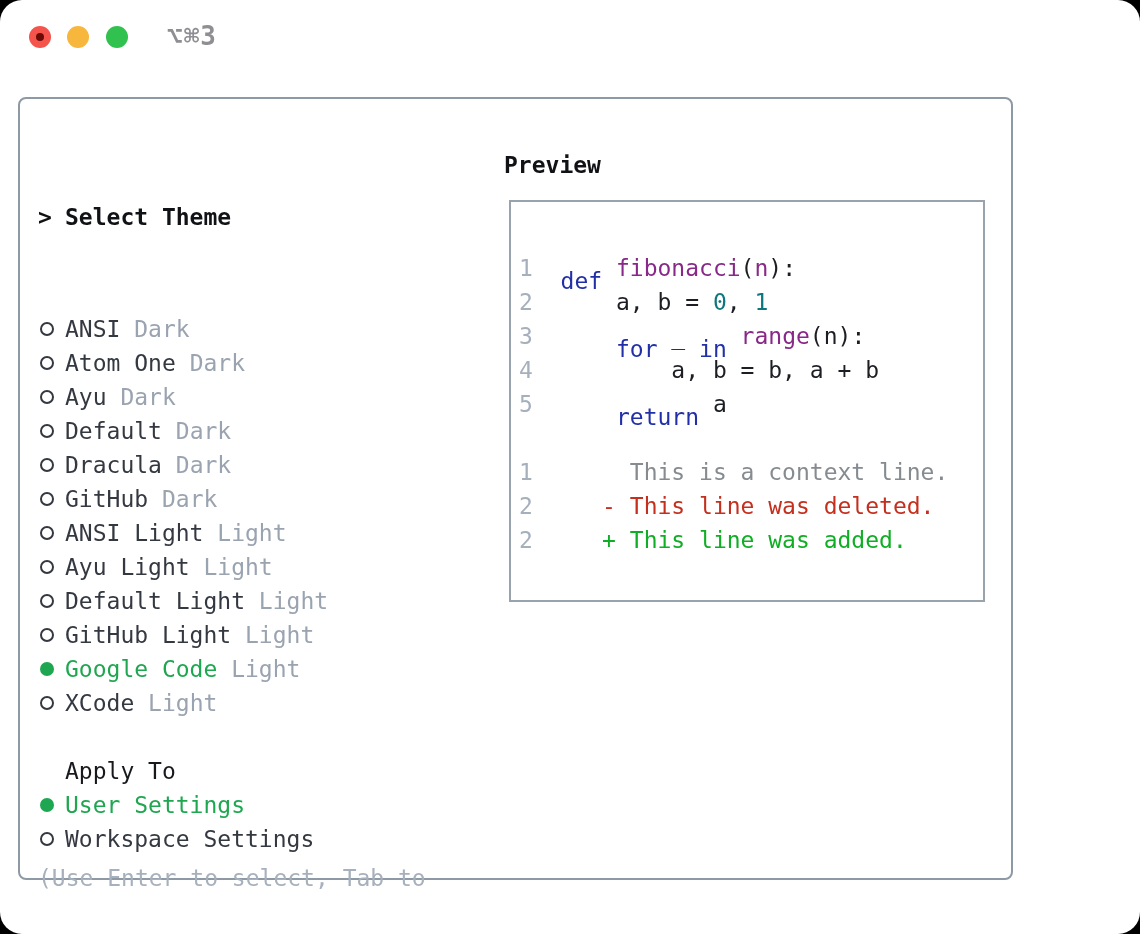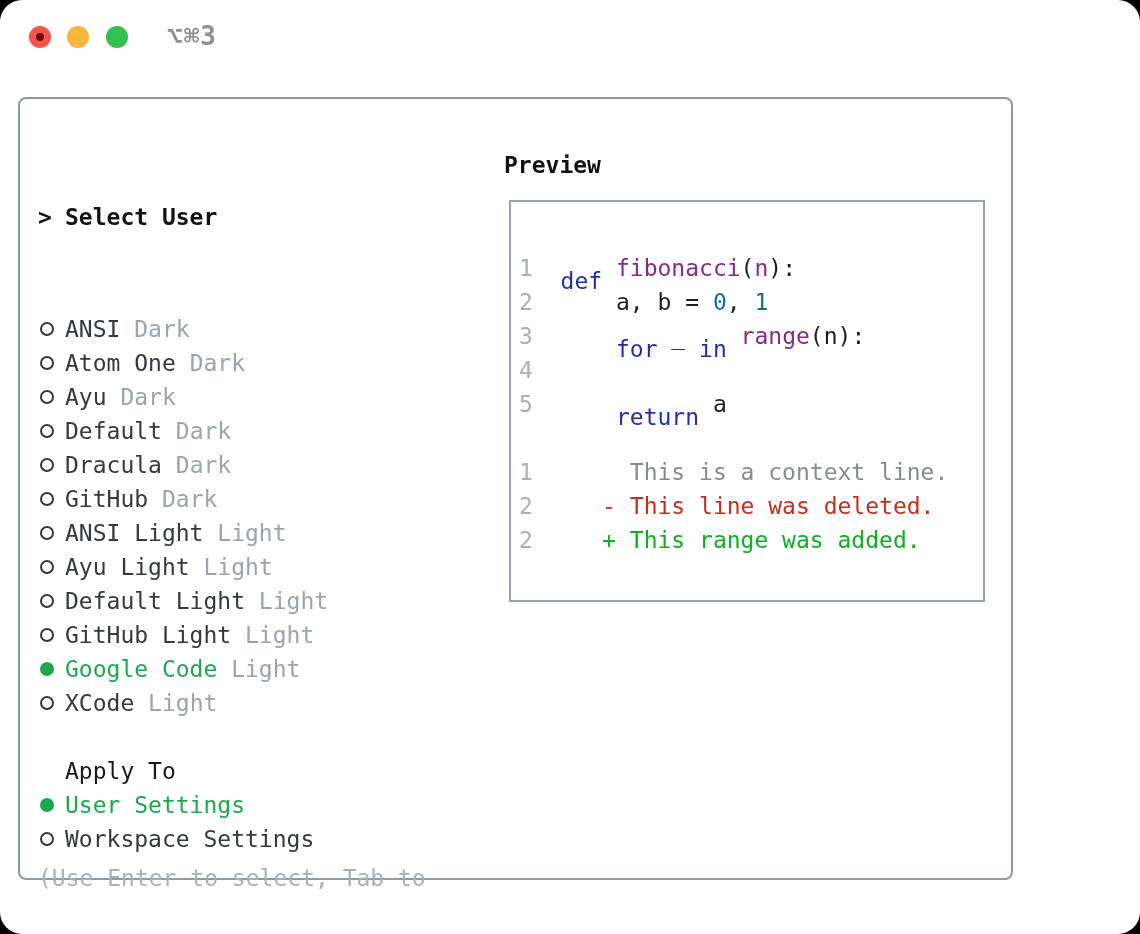--- a/index.html
+++ b/index.html
@@ -84,38 +84,38 @@
     <div class="light light-yellow"></div>
     <div class="light light-green"></div>
     <div class="win-title">⌥⌘3</div>
   </div>
 
   <div class="panel">
 
     <div class="list" id="theme-list">
       <div class="row">
         <span class="mark">&gt;</span>
-        <span class="hdr-label">Select User</span>
+        <span class="hdr-label">Select Theme</span>
       </div>
       
     <div class="row"><span class="mark"><span class="circle"></span></span><span class="item-name">ANSI</span><span class="item-suffix"> Dark</span></div><div class="row"><span class="mark"><span class="circle"></span></span><span class="item-name">Atom One</span><span class="item-suffix"> Dark</span></div><div class="row"><span class="mark"><span class="circle"></span></span><span class="item-name">Ayu</span><span class="item-suffix"> Dark</span></div><div class="row"><span class="mark"><span class="circle"></span></span><span class="item-name">Default</span><span class="item-suffix"> Dark</span></div><div class="row"><span class="mark"><span class="circle"></span></span><span class="item-name">Dracula</span><span class="item-suffix"> Dark</span></div><div class="row"><span class="mark"><span class="circle"></span></span><span class="item-name">GitHub</span><span class="item-suffix"> Dark</span></div><div class="row"><span class="mark"><span class="circle"></span></span><span class="item-name">ANSI Light</span><span class="item-suffix"> Light</span></div><div class="row"><span class="mark"><span class="circle"></span></span><span class="item-name">Ayu Light</span><span class="item-suffix"> Light</span></div><div class="row"><span class="mark"><span class="circle"></span></span><span class="item-name">Default Light</span><span class="item-suffix"> Light</span></div><div class="row"><span class="mark"><span class="circle"></span></span><span class="item-name">GitHub Light</span><span class="item-suffix"> Light</span></div><div class="row sel"><span class="mark"><span class="circle sel"></span></span><span class="item-name">Google Code</span><span class="item-suffix"> Light</span></div><div class="row"><span class="mark"><span class="circle"></span></span><span class="item-name">XCode</span><span class="item-suffix"> Light</span></div><div class="gap"></div><div class="row"><span class="mark"></span><span class="apply-label">Apply To</span></div><div class="row sel"><span class="mark"><span class="circle sel"></span></span><span class="item-name">User Settings</span></div><div class="row"><span class="mark"><span class="circle"></span></span><span class="item-name">Workspace Settings</span></div></div>
 
     <div class="preview-label">Preview</div>
 
     <div class="preview-box" id="preview-code">
 
     <div class="code-line"><span class="tok-ln">1</span><span class="tok-pl">  </span><span class="tok-kw">def</span><span class="tok-pl"> </span><span class="tok-fn">fibonacci</span><span class="tok-pl">(</span><span class="tok-fn">n</span><span class="tok-pl">):</span></div>
         <div class="code-line"><span class="tok-ln">2</span><span class="tok-pl">  </span><span class="tok-pl">    a, b = </span><span class="tok-num">0</span><span class="tok-pl">, </span><span class="tok-num">1</span></div>
         <div class="code-line"><span class="tok-ln">3</span><span class="tok-pl">  </span><span class="tok-pl">    </span><span class="tok-kw">for</span><span class="tok-pl"> _ </span><span class="tok-kw">in</span><span class="tok-pl"> </span><span class="tok-fn">range</span><span class="tok-pl">(n):</span></div>
-        <div class="code-line"><span class="tok-ln">4</span><span class="tok-pl">  </span></div>
+        <div class="code-line"><span class="tok-ln">4</span><span class="tok-pl">  </span><span class="tok-pl">        a, b = b, a + b</span></div>
         <div class="code-line"><span class="tok-ln">5</span><span class="tok-pl">  </span><span class="tok-pl">    </span><span class="tok-kw">return</span><span class="tok-pl"> a</span></div>
         <div class="code-line"></div>
         <div class="code-line"><span class="tok-ln">1</span><span class="tok-pl">       </span><span class="tok-ctx">This is a context line.</span></div>
         <div class="code-line"><span class="tok-ln">2</span><span class="tok-pl">     </span><span class="tok-del">- This line was deleted.</span></div>
-        <div class="code-line"><span class="tok-ln">2</span><span class="tok-pl">     </span><span class="tok-add">+ This range was added.</span></div>
+        <div class="code-line"><span class="tok-ln">2</span><span class="tok-pl">     </span><span class="tok-add">+ This line was added.</span></div>
       </div>
 
     <div class="help" id="help-text">
       
     <div>(Use Enter to select, Tab to</div></div>
 
   </div>
 </div>
 
 </body></html>

